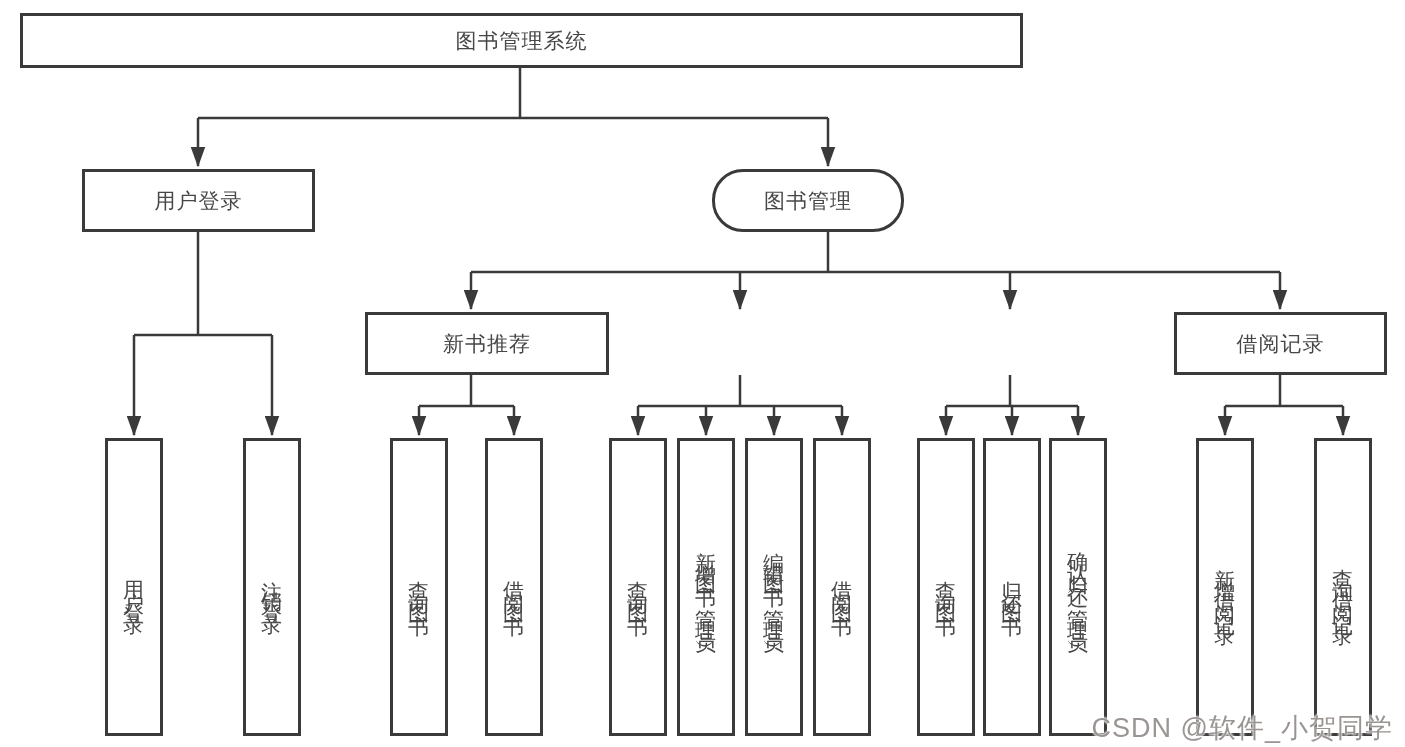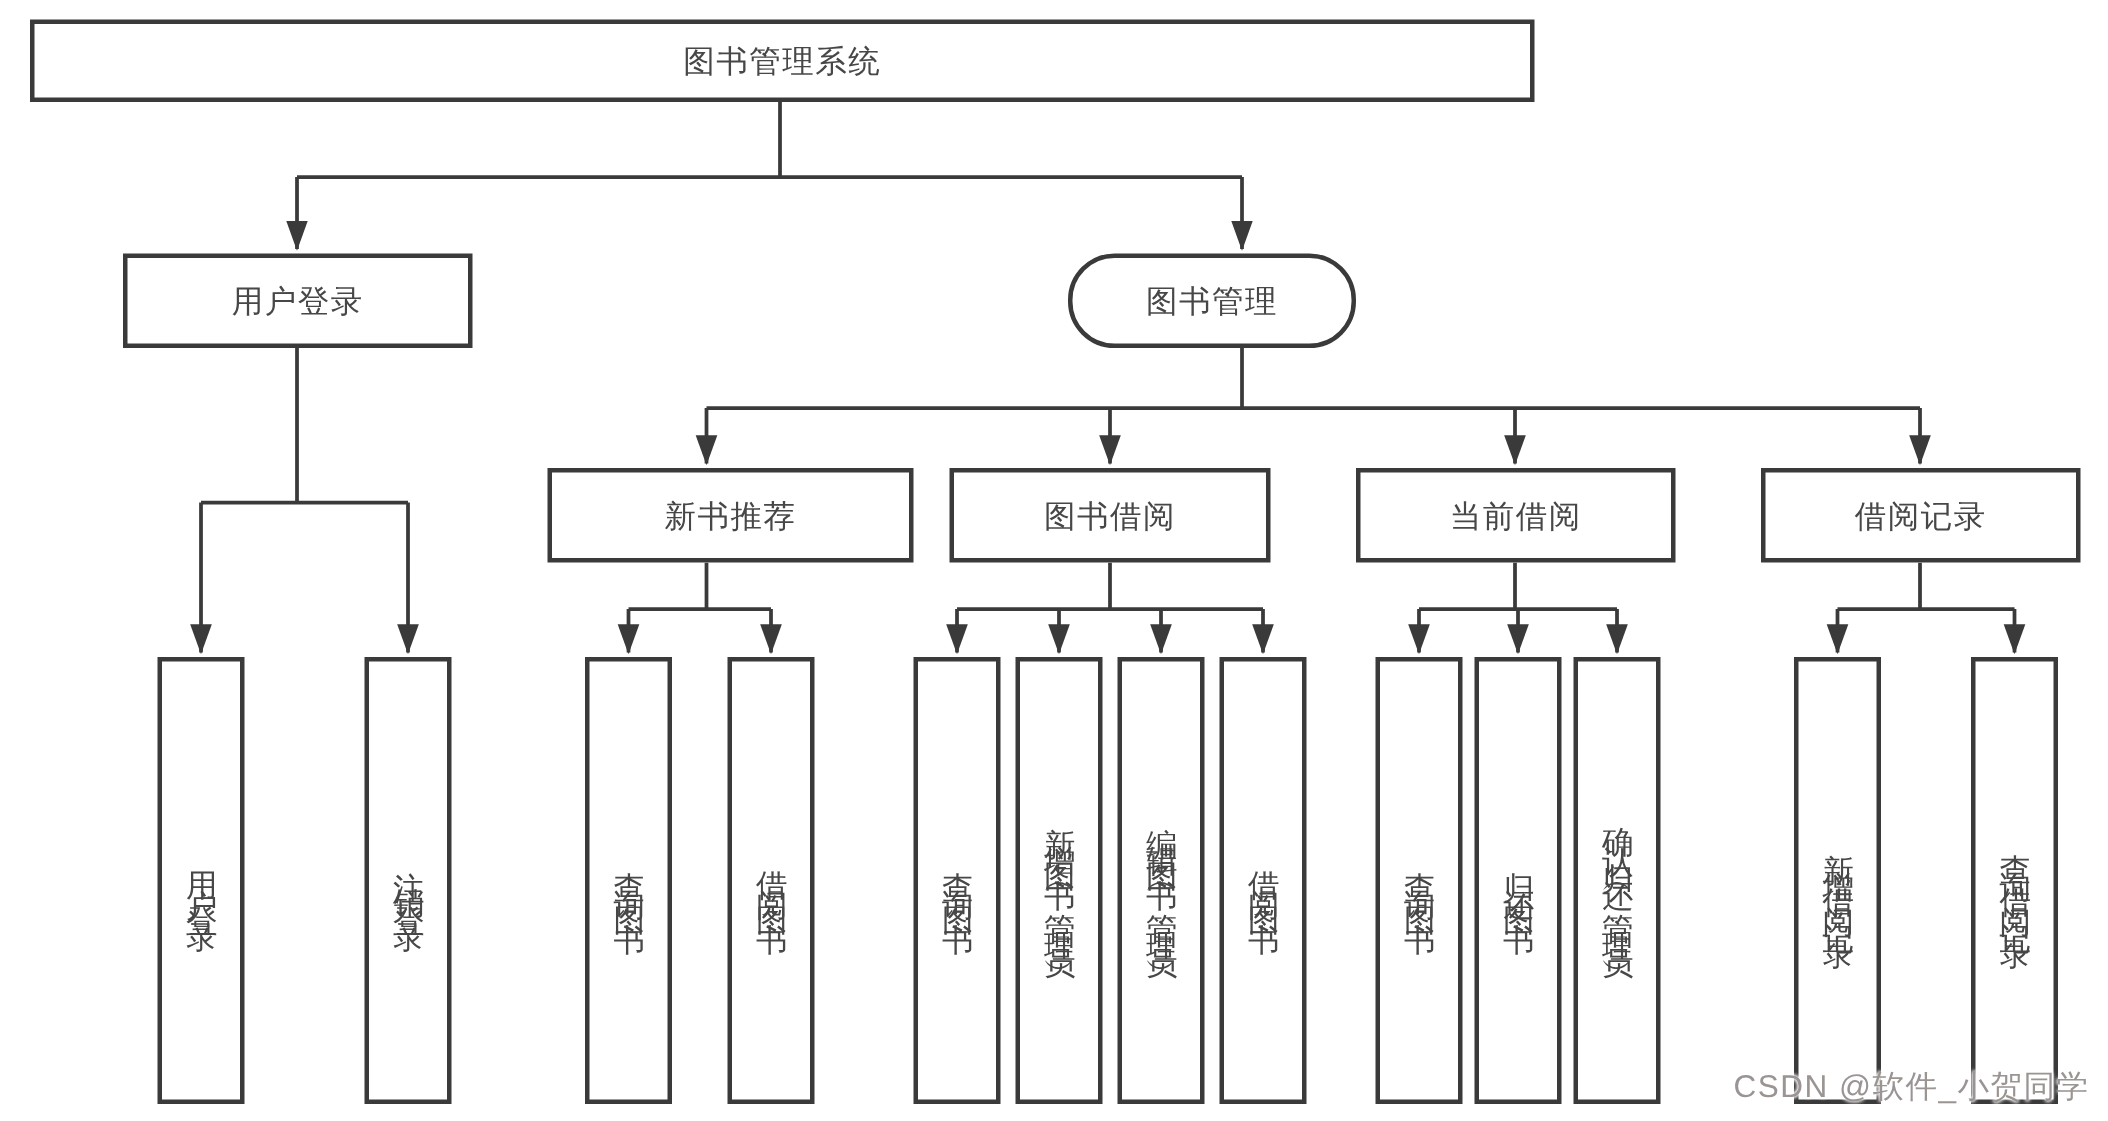--- a/index.html
+++ b/index.html
@@ -35,21 +35,21 @@
   .vbox span{
     writing-mode:vertical-rl;
     text-orientation:mixed;
     letter-spacing:0.55em;
     line-height:1;
     white-space:nowrap;
   }
   .watermark{
     position:absolute;
     right:12px;top:710px;
-    font-size:21px;
+    font-size:27px;
     color:var(--wm);
     letter-spacing:1px;
     white-space:nowrap;
     text-shadow:0 0 3px #fff,0 0 3px #fff,0 0 2px #fff;
   }
 </style>
 </head>
 <body>
 
 <div class="stage">
@@ -101,22 +101,20 @@
     <path d="M1225,406 V435" marker-end="url(#arrowhead)"></path>
     <path d="M1343,406 V435" marker-end="url(#arrowhead)"></path>
   </svg>
 
   <div class="node hbox" style="left:20px;top:13px;width:1003px;height:55px;">图书管理系统</div>
 
   <div class="node hbox" style="left:82px;top:169px;width:233px;height:63px;">用户登录</div>
   <div class="node hbox" style="left:712px;top:169px;width:192px;height:63px;border-radius:31px;">图书管理</div>
 
   <div class="node hbox" style="left:365px;top:312px;width:244px;height:63px;">新书推荐</div>
-  <div class="node hbox" style="left:633px;top:312px;width:214px;height:63px;">图书借阅</div>
-  <div class="node hbox" style="left:904px;top:312px;width:213px;height:63px;">当前借阅</div>
   <div class="node hbox" style="left:1174px;top:312px;width:213px;height:63px;">借阅记录</div>
 
   <div class="node vbox" style="left:105px;top:438px;width:58px;height:298px;">
     <span>用户登录</span>
   </div>
   <div class="node vbox" style="left:243px;top:438px;width:58px;height:298px;">
     <span>注销登录</span>
   </div>
 
   <div class="node vbox" style="left:390px;top:438px;width:58px;height:298px;">

